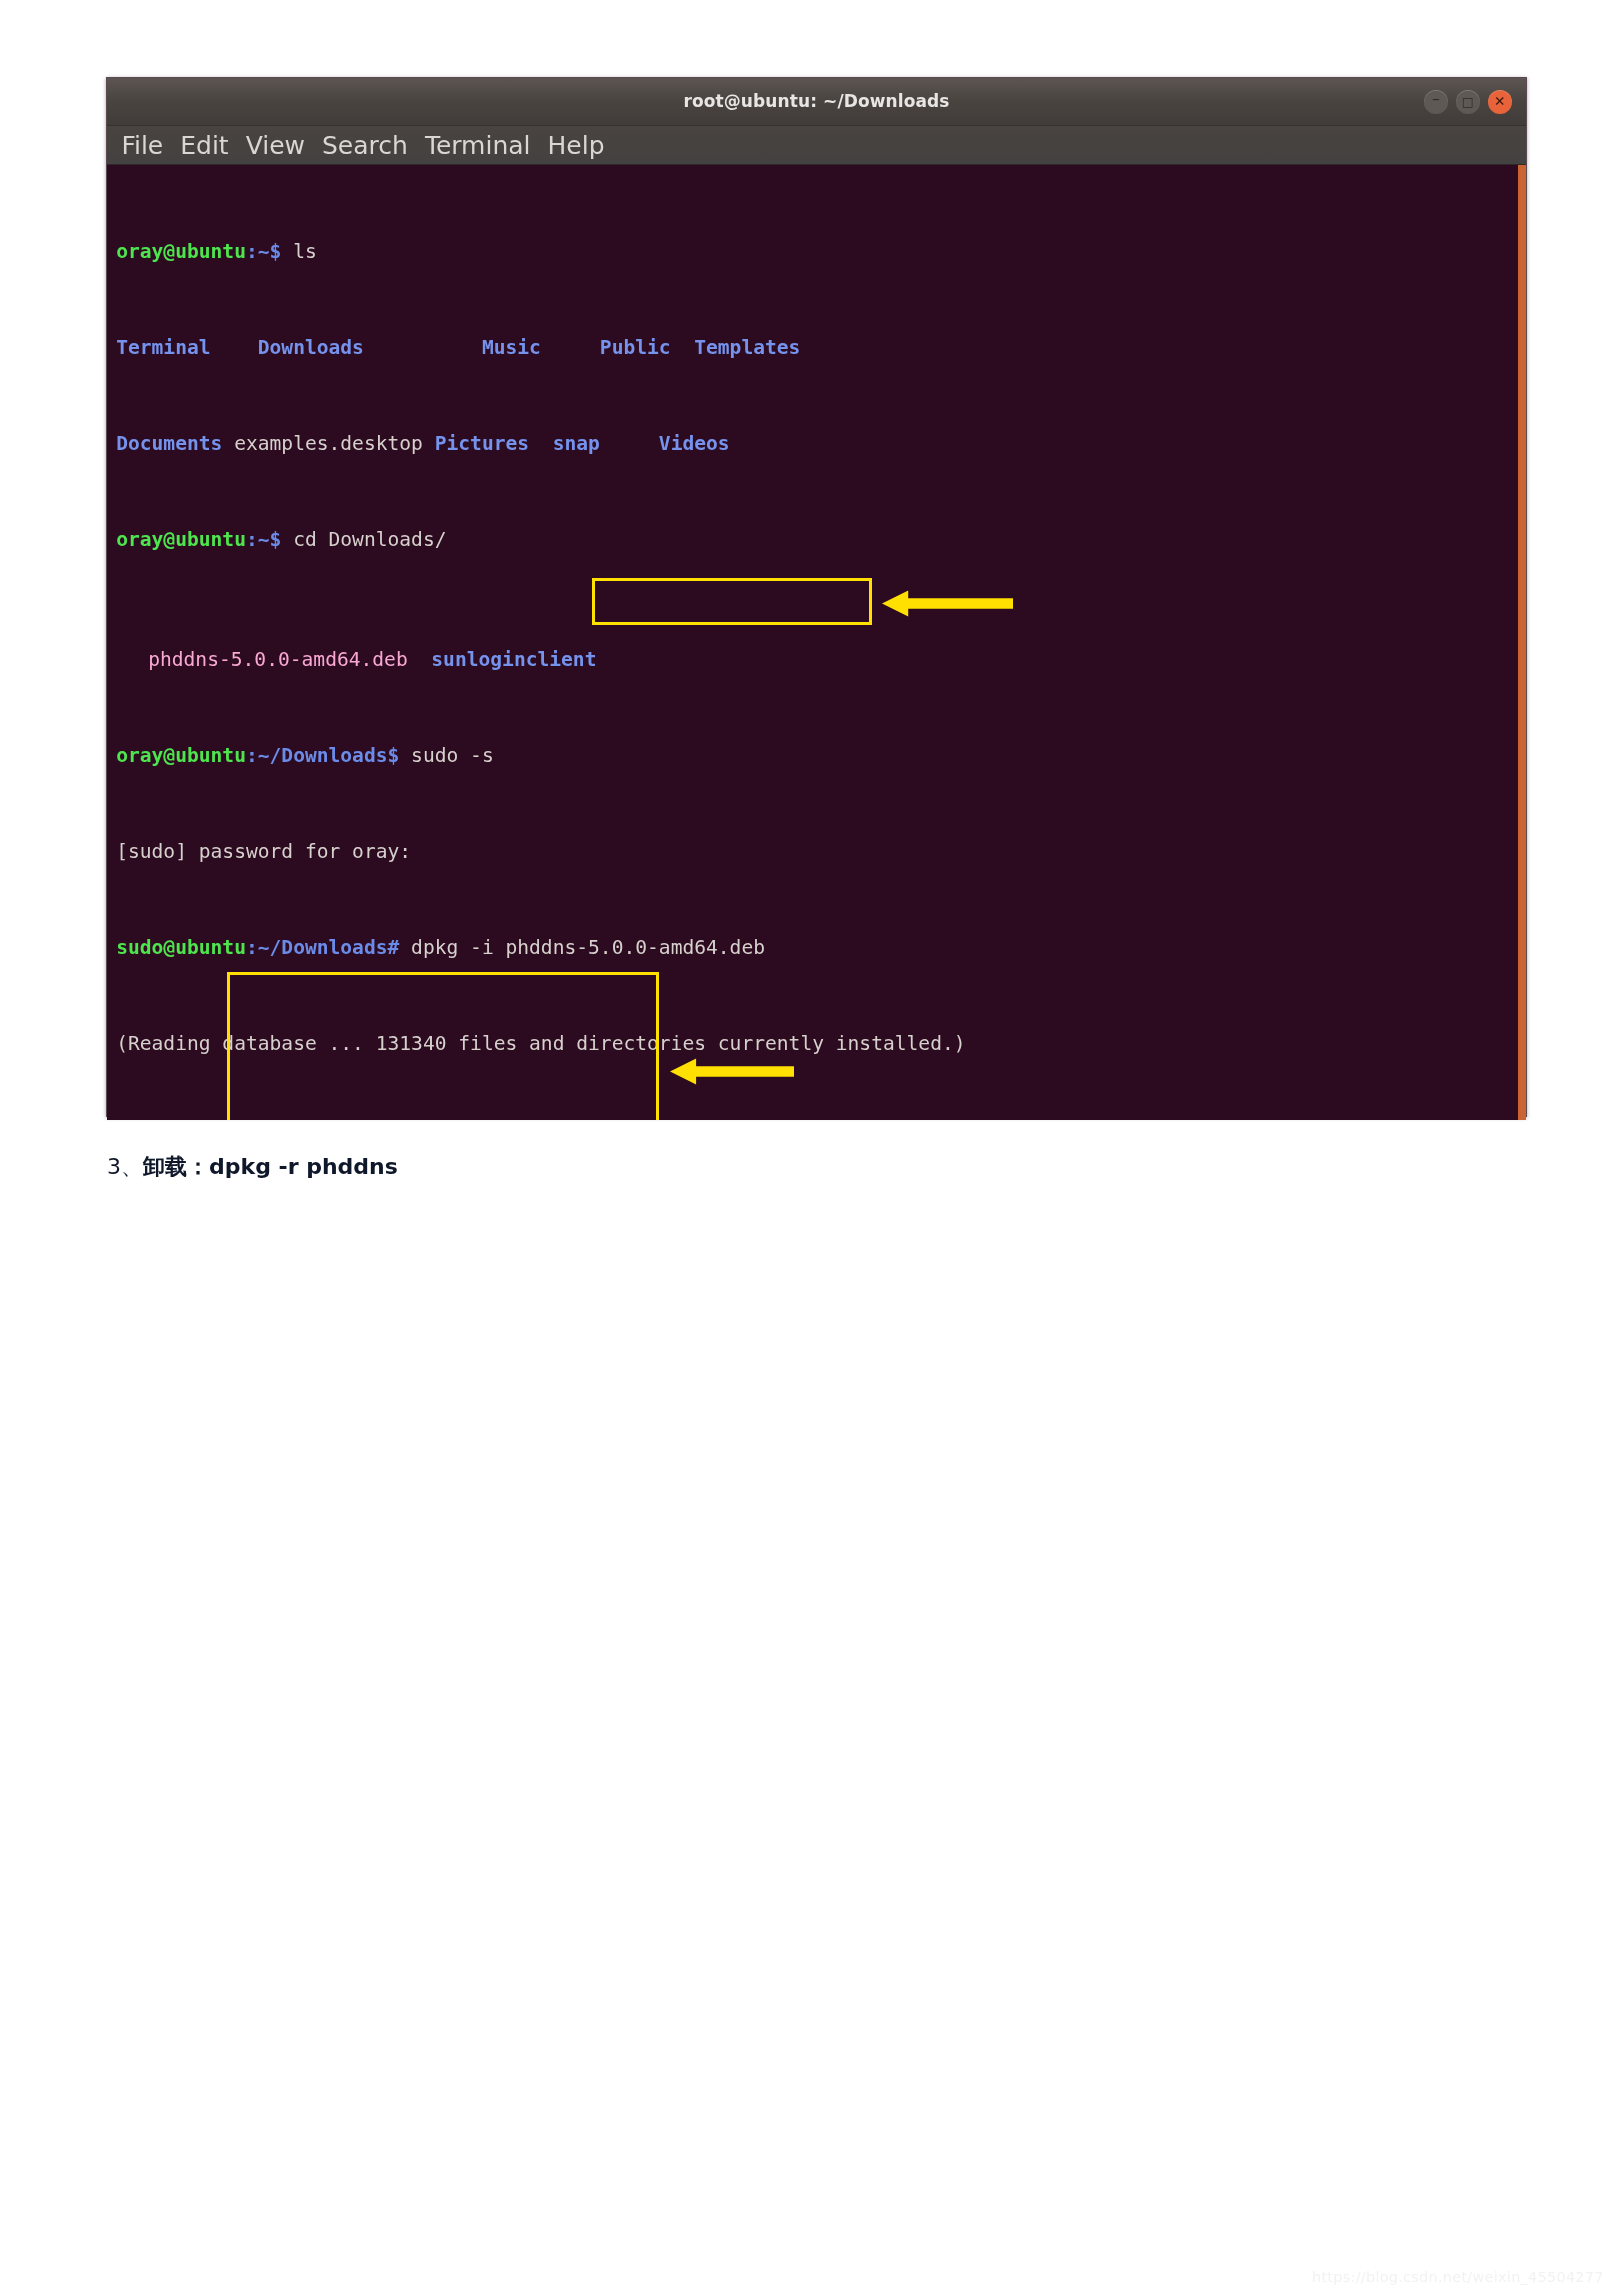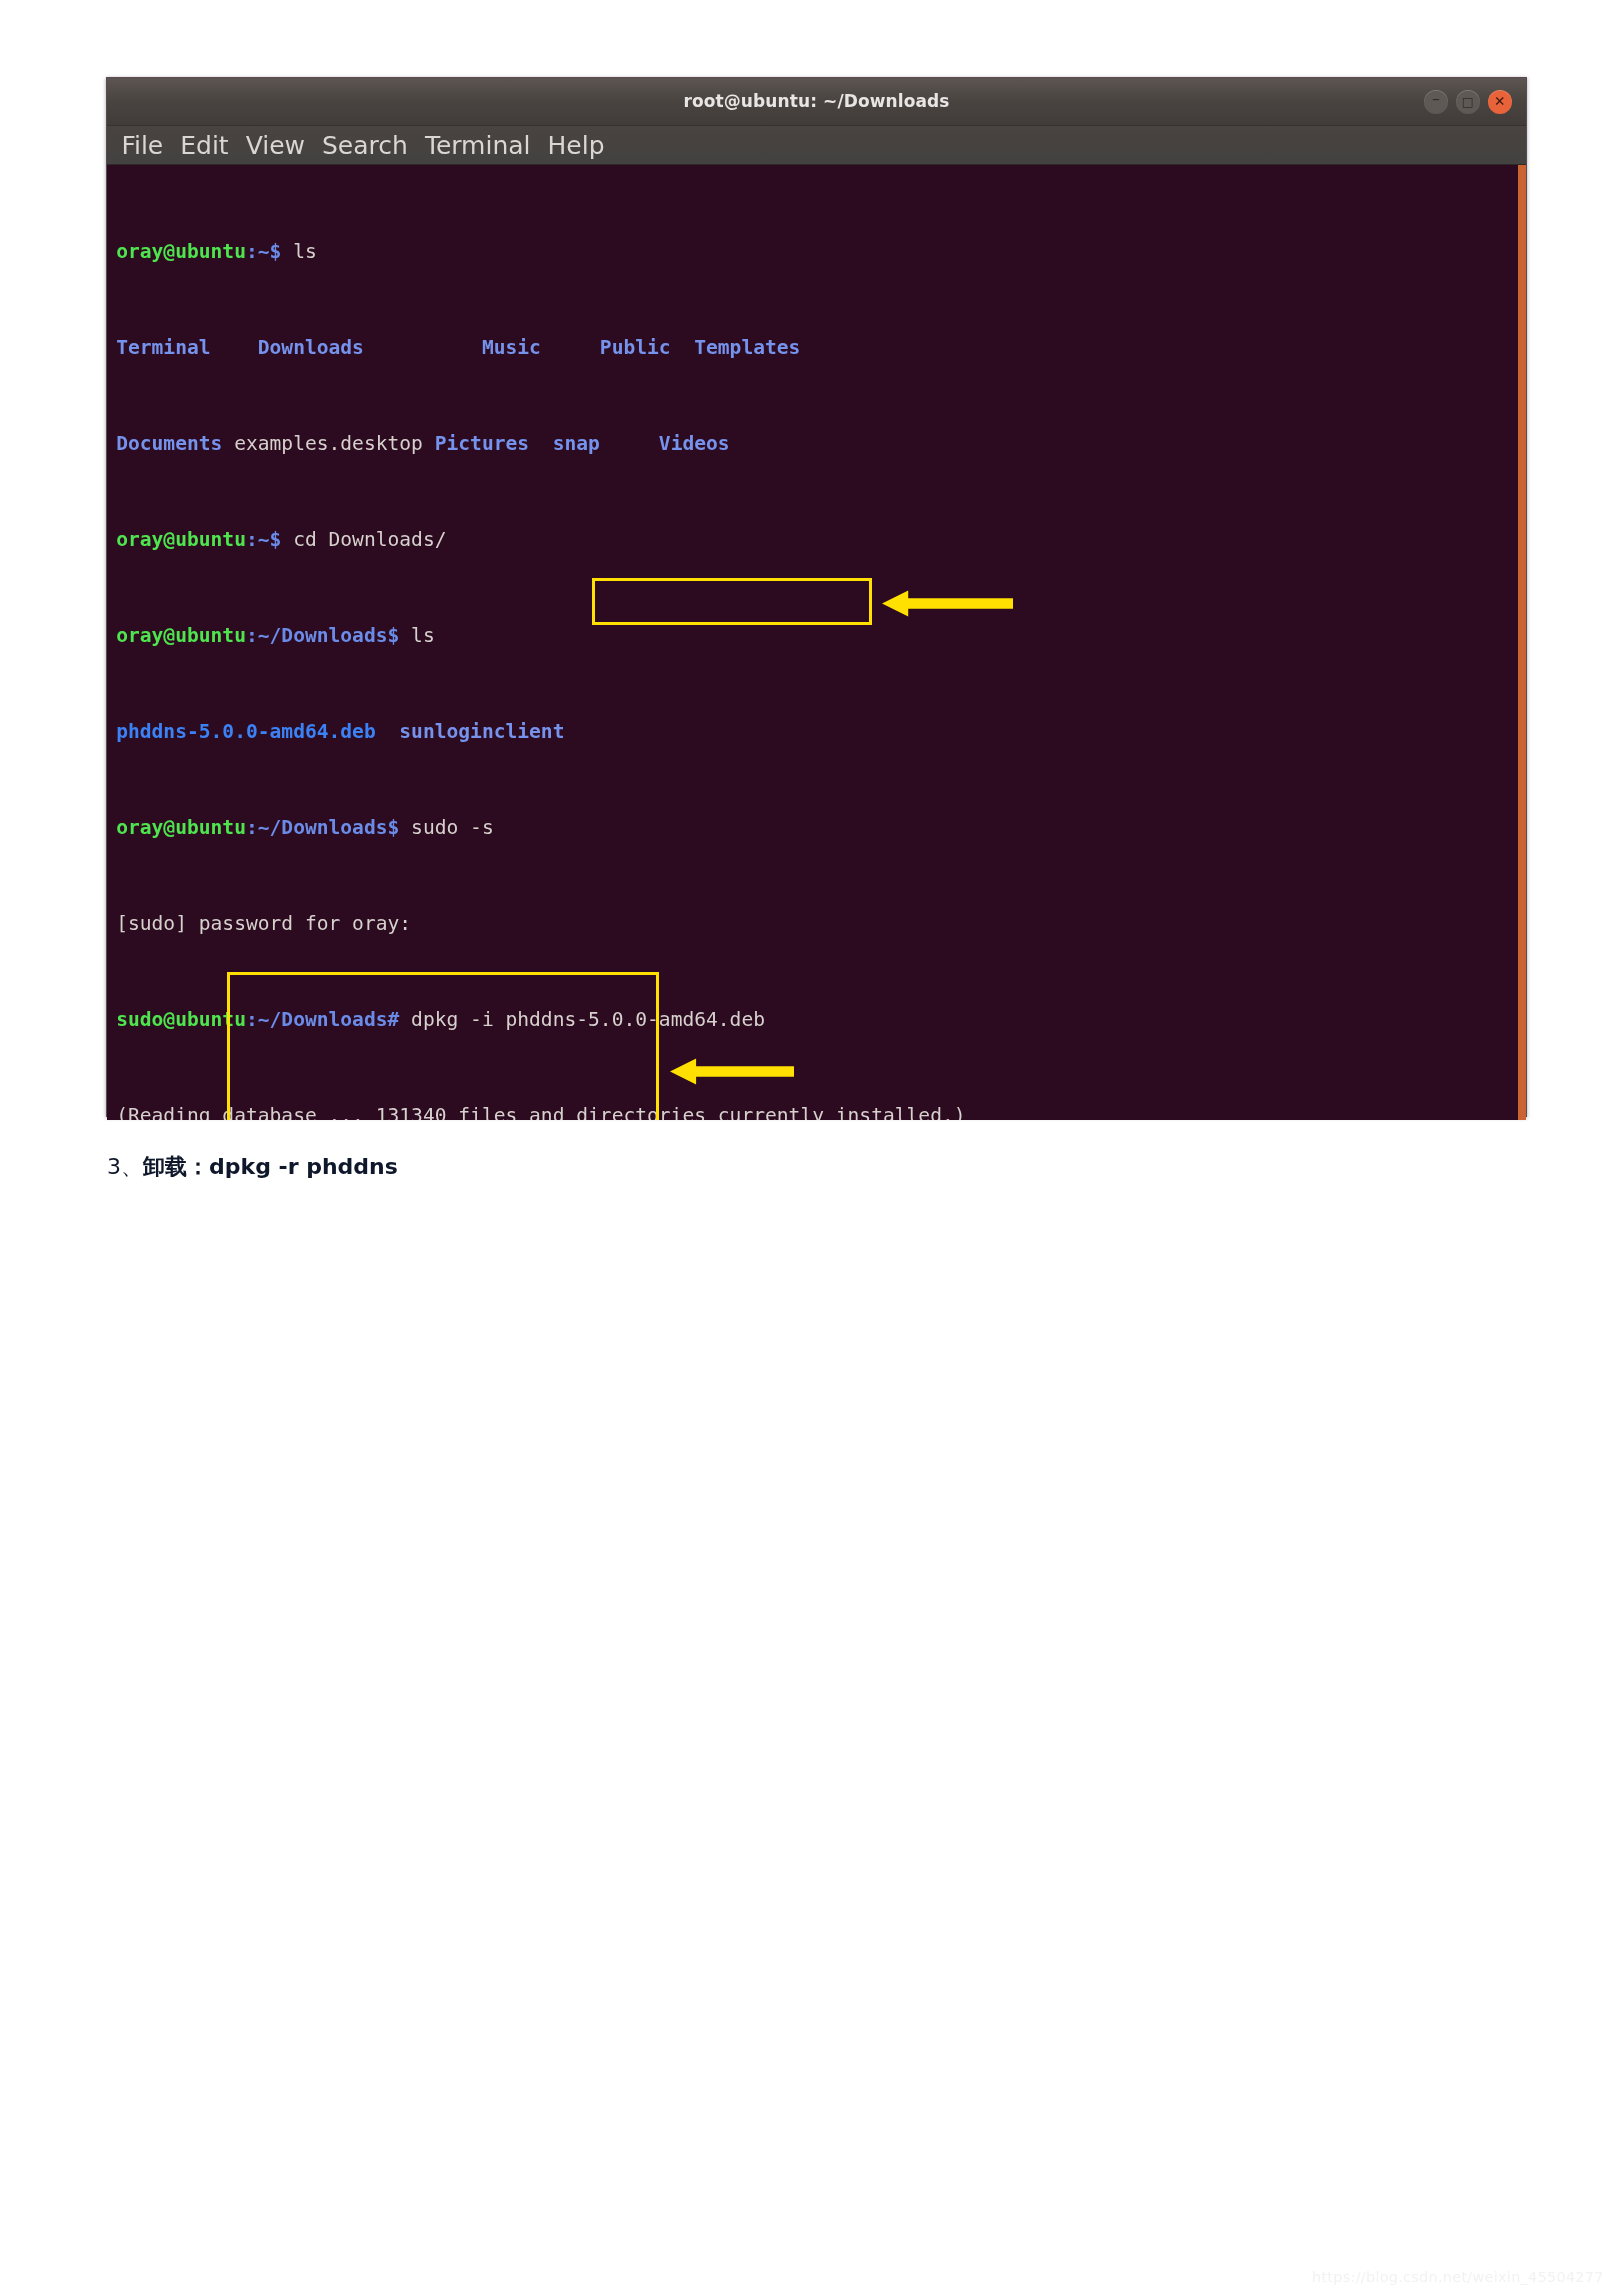--- a/index.html
+++ b/index.html
@@ -122,21 +122,21 @@
     font-size: 19.6px;
     line-height: 24px;
     white-space: pre;
     color: #d6d1cd;
     letter-spacing: 0px;
   }
   .ln { display: block; height: 24px; }
   .c-green  { color: #4ee44e; font-weight: bold; }
   .c-blue   { color: #6a8ce8; font-weight: bold; }
   .c-lblue  { color: #7592ec; font-weight: bold; }
-  .c-red    { color: #3b82f6; font-weight: bold; }
+  .c-red    { color: #f9a8d4; font-weight: normal; margin-left: 32px; }
   .c-white  { color: #d6d1cd; font-weight: normal; }
 
   
   .hl-box {
     position: absolute;
     border: 3.9px solid #ffe000;
     box-sizing: border-box;
     pointer-events: none;
   }
   .hl-cmd { left: 485px; top: 413px; width: 280px; height: 47px; }
@@ -205,21 +205,20 @@
     <div class="term-text">
 
       <span class="ln"><span class="c-green">oray@ubuntu</span><span class="c-blue">:~$ </span><span class="c-white">ls</span></span>
 
       <span class="ln"><span class="c-lblue">Terminal</span><span class="c-white">    </span><span class="c-lblue">Downloads</span><span class="c-white">          </span><span class="c-lblue">Music</span><span class="c-white">     </span><span class="c-lblue">Public</span><span class="c-white">  </span><span class="c-lblue">Templates</span></span>
 
       <span class="ln"><span class="c-lblue">Documents</span><span class="c-white"> </span><span class="c-white">examples.desktop</span><span class="c-white"> </span><span class="c-lblue">Pictures</span><span class="c-white">  </span><span class="c-lblue">snap</span><span class="c-white">     </span><span class="c-lblue">Videos</span></span>
 
       <span class="ln"><span class="c-green">oray@ubuntu</span><span class="c-blue">:~$ </span><span class="c-white">cd Downloads/</span></span>
 
-      <span class="ln"><span class="c-green">oray@ubuntu</span><span class="c-blue">:~/Downloads$ </span><span class="c-white">ls</span></span>
 
       <span class="ln"><span class="c-red">phddns-5.0.0-amd64.deb</span><span class="c-white">  </span><span class="c-lblue">sunloginclient</span></span>
 
       <span class="ln"><span class="c-green">oray@ubuntu</span><span class="c-blue">:~/Downloads$ </span><span class="c-white">sudo -s</span></span>
 
       <span class="ln"><span class="c-white">[sudo] password for oray:</span></span>
 
       <span class="ln"><span class="c-green">sudo@ubuntu</span><span class="c-blue">:~/Downloads# </span><span class="c-white">dpkg -i phddns-5.0.0-amd64.deb</span></span>
 
       <span class="ln"><span class="c-white">(Reading database ... 131340 files and directories currently installed.)</span></span>

